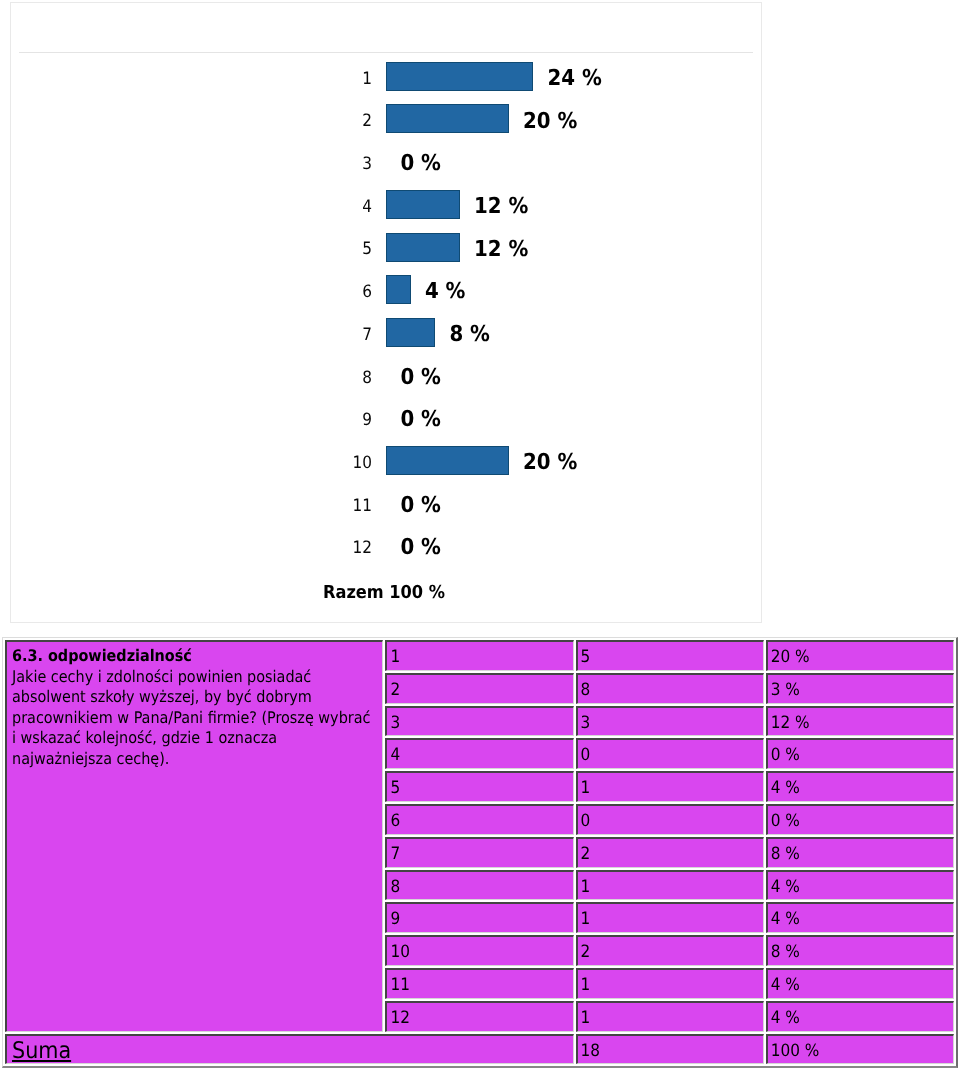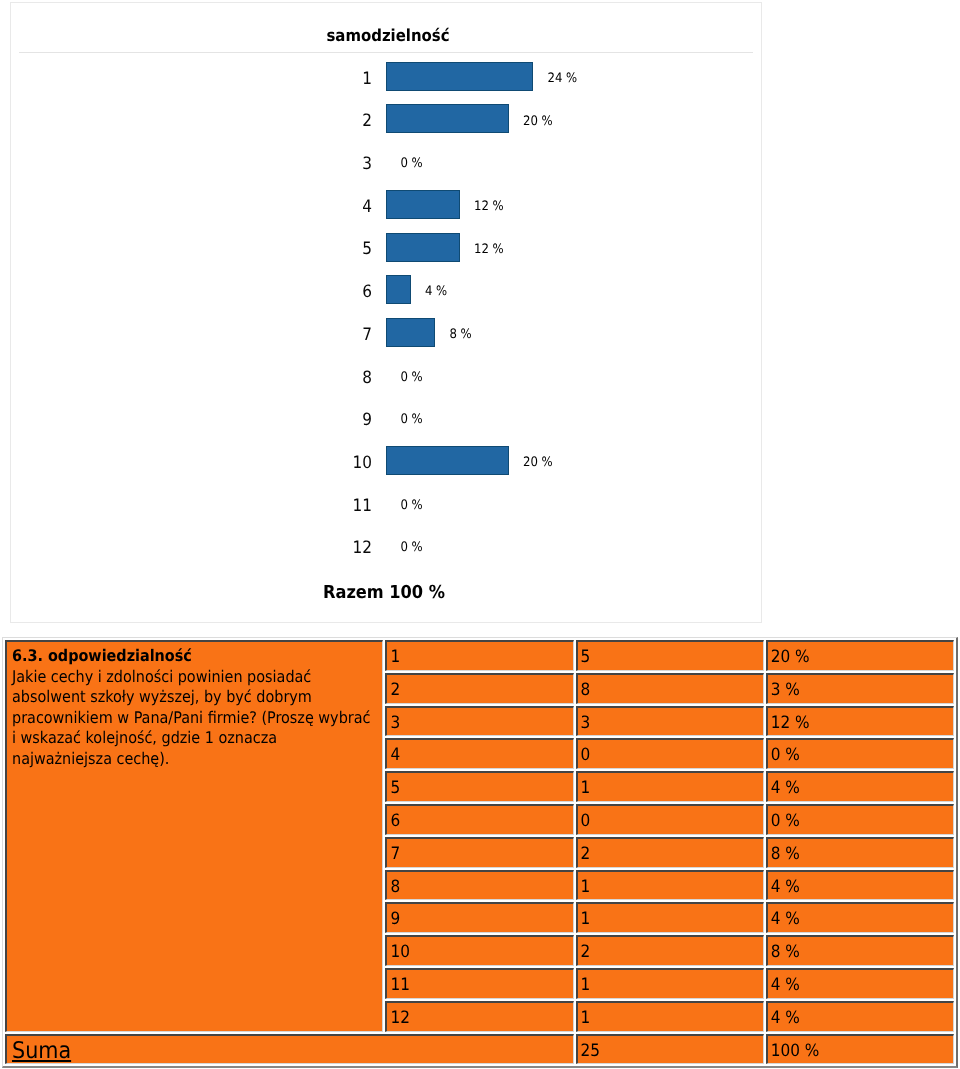--- a/index.html
+++ b/index.html
@@ -10,47 +10,46 @@
 
   
   #chart-panel{position:absolute;left:10px;top:2px;width:752px;height:621px;
       border:1px solid #e9e9e9;box-sizing:border-box;background:#fff;}
   #chart-title{position:absolute;left:2px;top:23.5px;width:100%;text-align:center;
       font-size:16.6px;font-weight:bold;color:#000;line-height:17px;}
   #chart-title-rule{position:absolute;left:8px;top:49px;width:734px;height:1px;background:#e4e4e4;}
   #plot{position:absolute;left:0;top:0;width:100%;height:100%;}
   .cat-label{position:absolute;text-align:right;font-size:17px;color:#0a0a0a;line-height:17px;}
   .bar{position:absolute;}
-  .bar-value{position:absolute;font-size:13px;font-weight:normal;color:#000;white-space:nowrap;line-height:17px;}
+  .bar-value{position:absolute;font-size:22px;font-weight:bold;color:#000;white-space:nowrap;line-height:17px;}
   #chart-total{position:absolute;font-size:18px;font-weight:bold;color:#000;white-space:nowrap;line-height:18px;}
 
   
   #results-table{position:absolute;left:2px;top:637px;
       border-collapse:separate;border-spacing:2px;
       border-top:1px solid #dcdcdc;border-left:1px solid #dcdcdc;
       border-right:2px solid #6d6d6d;border-bottom:2px solid #878787;
       table-layout:fixed;width:956px;box-sizing:border-box;}
   #results-table td{
       border-top:2px solid #444444;border-left:2px solid #444444;
       border-right:1px solid #d6d6d6;border-bottom:1px solid #d6d6d6;
-      background:#f97316;vertical-align:top;}
+      background:#d946ef;vertical-align:top;}
   td.question-cell{width:374px;font-size:16px;line-height:20.5px;color:#000;
       padding:4px 5px 0 5px;}
   td.question-cell .qtitle{font-weight:bold;}
   td.idx,td.cnt,td.pct{height:30.8px;font-size:17px;line-height:19px;color:#000;
       padding:6px 0 0 3px;box-sizing:border-box;}
   td.sum-label{font-size:23px;line-height:19px;color:#000;padding:6px 0 0 5px;box-sizing:border-box;text-decoration:underline;}
 </style>
 </head>
 <body>
 
 <div id="page">
 
   <div id="chart-panel">
-    <div id="chart-title">samodzielność</div>
     <div id="chart-title-rule"></div>
     <div id="plot">
         <div class="cat-label" style="left:317px;top:67.7px;width:44px;">1</div>
         <div class="bar" style="left:375px;top:58.8px;width:147.12px;height:29px;background:#2167a3;border:1px solid #0f4a73;box-sizing:border-box;"></div>
         <div class="bar-value" style="left:536.52px;top:66.89999999999999px;">24 %</div>
         <div class="cat-label" style="left:317px;top:110.39px;width:44px;">2</div>
         <div class="bar" style="left:375px;top:101.49px;width:122.6px;height:29px;background:#2167a3;border:1px solid #0f4a73;box-sizing:border-box;"></div>
         <div class="bar-value" style="left:512px;top:109.58999999999999px;">20 %</div>
         <div class="cat-label" style="left:317px;top:153.08px;width:44px;">3</div>
         <div class="bar-value" style="left:389.4px;top:152.28px;">0 %</div>
@@ -145,19 +144,19 @@
           <td class="cnt">1</td>
           <td class="pct">4 %</td>
         </tr>
         <tr>
           <td class="idx">12</td>
           <td class="cnt">1</td>
           <td class="pct">4 %</td>
         </tr>
         <tr>
           <td class="sum-label" colspan="2">Suma</td>
-          <td class="cnt">25</td>
+          <td class="cnt">18</td>
           <td class="pct">100 %</td>
         </tr>
       </tbody>
   </table>
 
 </div>
 
 </body></html>

